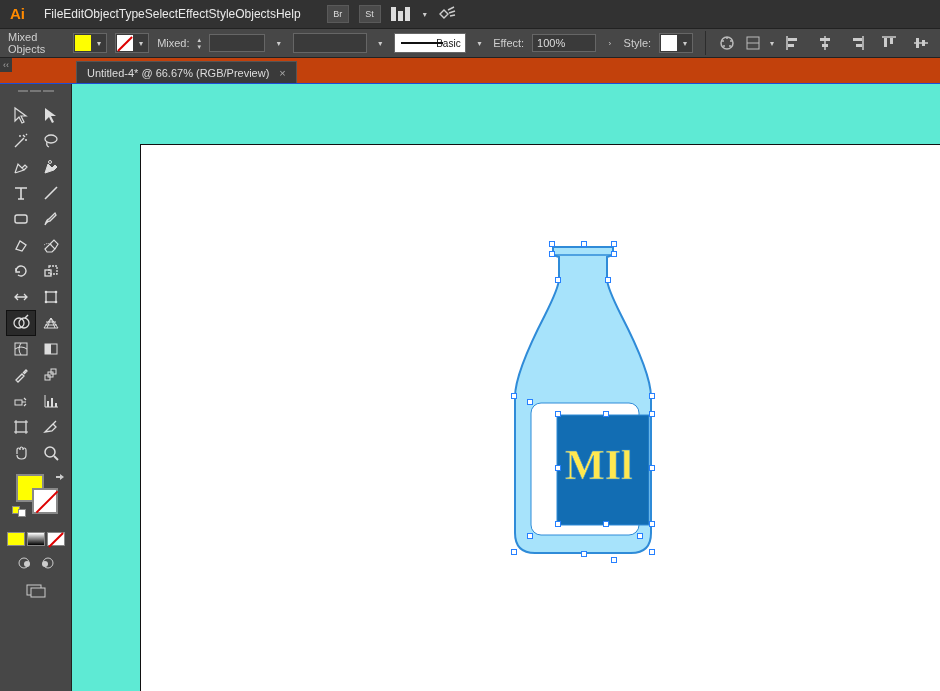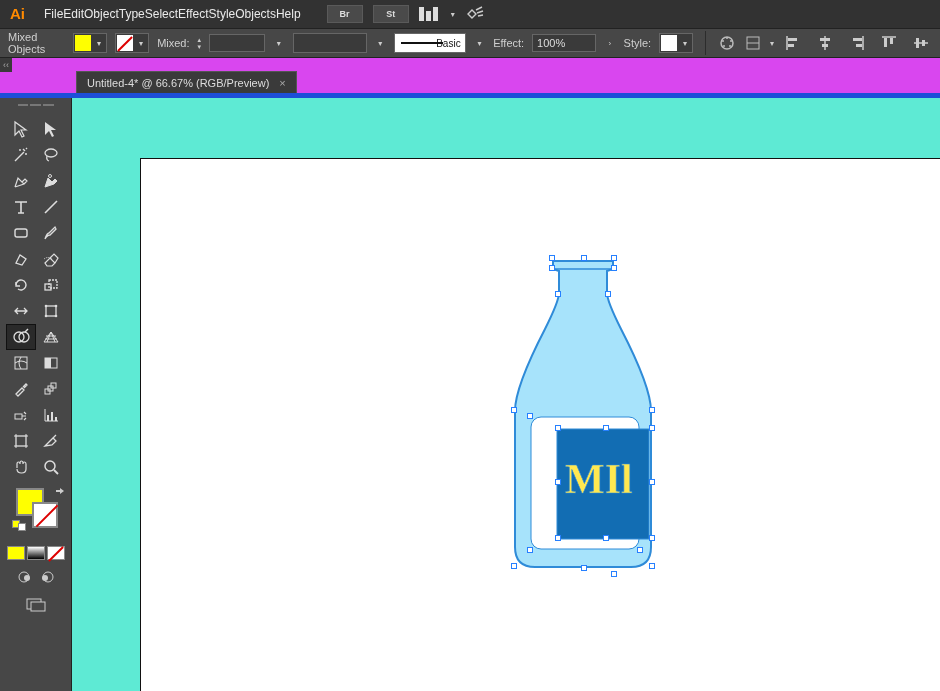--- a/index.html
+++ b/index.html
@@ -20,24 +20,24 @@
     width: 22px; height: 22px;
     display: flex; align-items: center; justify-content: center;
   }
   .menu-items { display: flex; margin-left: 6px; }
   .menu-item { color: #eaeaea; font-size: 12px; cursor: default; }
   .menubar-right {
     display: flex; align-items: center; gap: 10px;
     margin-left: 18px;
   }
   .small-icon-box {
-    width: 36px; height: 18px;
+    width: 22px; height: 18px;
     border: 1px solid #5a5a5a; background: #4a4a4a;
     display: flex; align-items: center; justify-content: center;
-    color: #ddd; font-size: 9px; font-weight: bold;
+    color: #ddd; font-size: 9px; font-weight: normal;
   }
   .arrange-icon {
     width: 22px; height: 14px;
     display: flex; gap: 2px;
   }
   .arrange-col { width: 5px; height: 100%; background: #ddd; }
   .wand-icon {
     width: 20px; height: 20px;
     display: flex; align-items: center; justify-content: center;
   }
@@ -94,23 +94,23 @@
   }
   .ctrlbar .sep { width: 1px; height: 24px; background: #2c2c2c; margin: 0 4px; }
   .ctrlbar-right { margin-left: auto; display: flex; align-items: center; gap: 10px; }
   .mini-btn {
     width: 22px; height: 22px;
     display: flex; align-items: center; justify-content: center;
   }
 
   
   .tabbar {
-    height: 40px; background: #d946ef;
+    height: 26px; background: #c2410c;
     display: flex; align-items: flex-end; padding-left: 76px;
-    border-bottom: 5px solid #1d4ed8;
+    border-bottom: 1px solid #1d4ed8;
   }
   .collapse-dock {
     position: absolute; left: 0; top: 58px;
     width: 12px; height: 14px; background: #3a3a3a;
     display: flex; align-items: center; justify-content: center;
     font-size: 9px; color: #aaa;
   }
   .tab {
     height: 22px; background: #3a3a3a;
     border-top: 1px solid #555; border-left: 1px solid #555; border-right: 1px solid #555;

